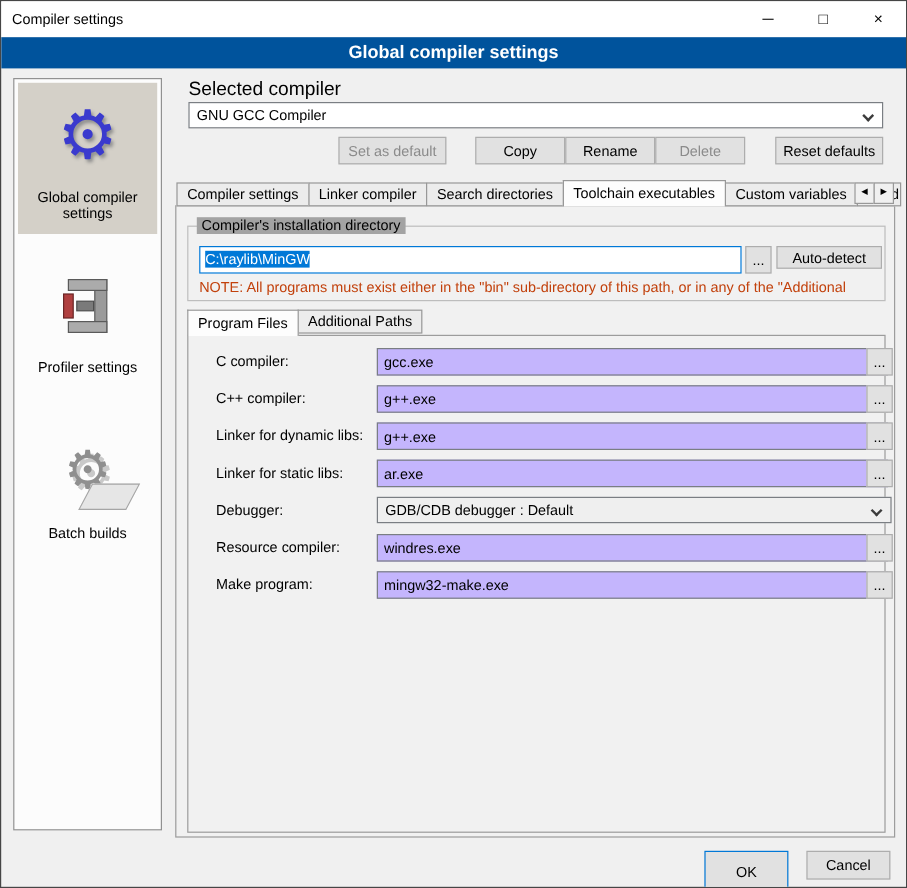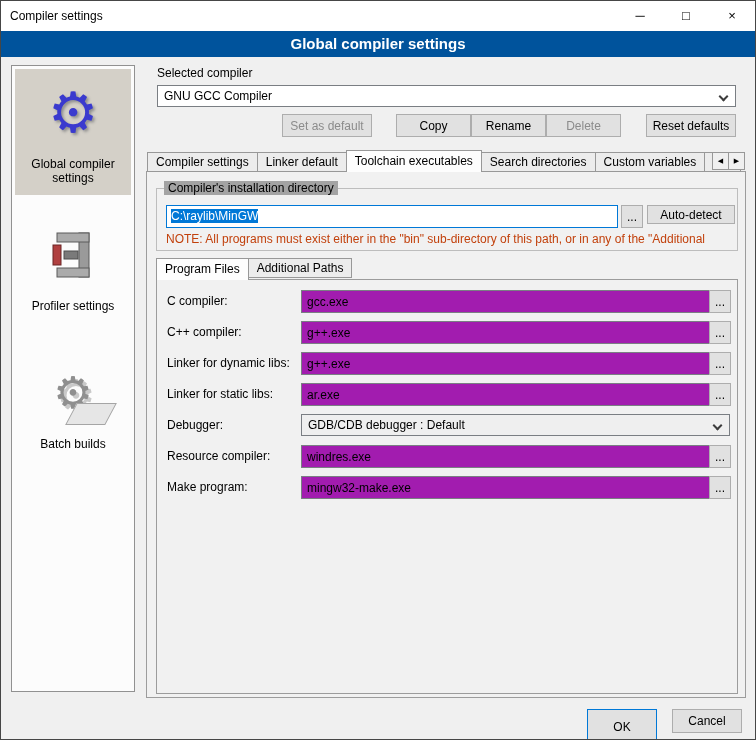--- a/index.html
+++ b/index.html
@@ -22,21 +22,21 @@
   .side-item { margin:3px; display:flex; flex-direction:column; align-items:center; text-align:center; padding:8px 2px 10px; }
   .side-item.selected { background:#d4d0c8; }
   .icon-wrap { height:72px; display:flex; align-items:center; justify-content:center; position:relative; }
   .gear { font-size:56px; line-height:1; color:#3a3ace; text-shadow:2px 2px 3px #8e8e8e; }
   .gear.gray { font-size:44px; color:#8f8f8f; text-shadow:3px 3px 0 #c9c9c9; }
   .papers { position:absolute; left:18px; bottom:4px; width:40px; height:22px; background:#e6e6e6; border:1px solid #a5a5a5; transform:skewX(-28deg); }
   .side-label { font-size:12px; line-height:14px; margin-top:8px; }
   .gap1 { margin-top:16px; }
   .gap2 { margin-top:26px; }
 
-  .label { position:absolute; font-size:12px; }
+  .label { position:absolute; font-size:16px; }
 
   
   .combo { position:absolute; background:#fff; border:1px solid #7a7e83; padding:3px 22px 0 6px; height:22px; white-space:nowrap; overflow:hidden; }
   .combo .chev { position:absolute; right:8px; top:7px; width:7px; height:7px; border-right:2px solid #3c3c3c; border-bottom:2px solid #3c3c3c; transform:rotate(45deg); }
   .combo.gray { background:#efefef; }
 
   
   .btn { position:absolute; height:23px; background:#e1e1e1; border:1px solid #adadad; text-align:center; font-size:12px; font-family:inherit; cursor:default; }
   .btn.disabled { color:#8b8b8b; }
   .btn.default { border:1px solid #0078d7; }
@@ -57,23 +57,23 @@
   .group-label { position:absolute; left:163px; top:180px; background:#a3a3a3; padding:0 4px; z-index:3; }
   .path-input { position:absolute; left:165px; top:204px; width:452px; height:23px; background:#fff; border:1px solid #0078d7; padding:3px 4px; z-index:3; white-space:nowrap; overflow:hidden; }
   .path-input .sel { background:#0078d7; color:#fff; }
   .note { position:absolute; left:165px; top:231px; width:566px; color:#c2410c; white-space:nowrap; overflow:hidden; z-index:3; }
 
   
   .subtabs { position:absolute; left:155px; top:257px; height:22px; display:flex; z-index:3; }
   .subpanel { position:absolute; left:155px; top:278px; width:582px; height:415px; border:1px solid #9c9c9c; background:#f1f1f1; z-index:1; }
 
   
-  .row { position:absolute; left:155px; width:582px; height:23px; z-index:2; }
+  .row { position:absolute; left:168px; width:582px; height:23px; z-index:2; }
   .row .rlabel { position:absolute; left:11px; top:4px; }
-  .row input { position:absolute; left:145px; top:0; width:426px; height:23px; border:1px solid #7a7e83; background:#a21caf; padding:0 5px; font-family:"Liberation Sans",sans-serif; font-size:12px; }
+  .row input { position:absolute; left:145px; top:0; width:426px; height:23px; border:1px solid #7a7e83; background:#c4b5fd; padding:0 5px; font-family:"Liberation Sans",sans-serif; font-size:12px; }
   .row .browse { left:553px; top:0; width:22px; height:23px; }
   .row .combo { left:145px; top:0; width:429px; }
 </style>
 </head>
 <body>
 
 <div class="window">
 
   <div class="titlebar">
     <span class="title">Compiler settings</span>
@@ -121,23 +121,23 @@
   </div>
 
   <button class="btn disabled" style="left:281px; top:113px; width:90px;">Set as default</button>
   <button class="btn" style="left:395px; top:113px; width:75px;">Copy</button>
   <button class="btn" style="left:470px; top:113px; width:75px;">Rename</button>
   <button class="btn disabled" style="left:545px; top:113px; width:75px;">Delete</button>
   <button class="btn" style="left:645px; top:113px; width:90px;">Reset defaults</button>
 
   <div class="tabs">
     <div class="tab">Compiler settings</div>
-    <div class="tab">Linker default</div>
+    <div class="tab">Linker compiler</div>
+    <div class="tab">Search directories</div>
     <div class="tab active">Toolchain executables</div>
-    <div class="tab">Search directories</div>
     <div class="tab">Custom variables</div>
     <div class="tab clip">Build</div>
   </div>
   <button class="tabarrow" style="left:711px; top:151px;">◀</button>
   <button class="tabarrow" style="left:727px; top:151px;">▶</button>
 
   <div class="page"></div>
 
   <div class="group"></div>
   <span class="group-label">Compiler's installation directory</span>

